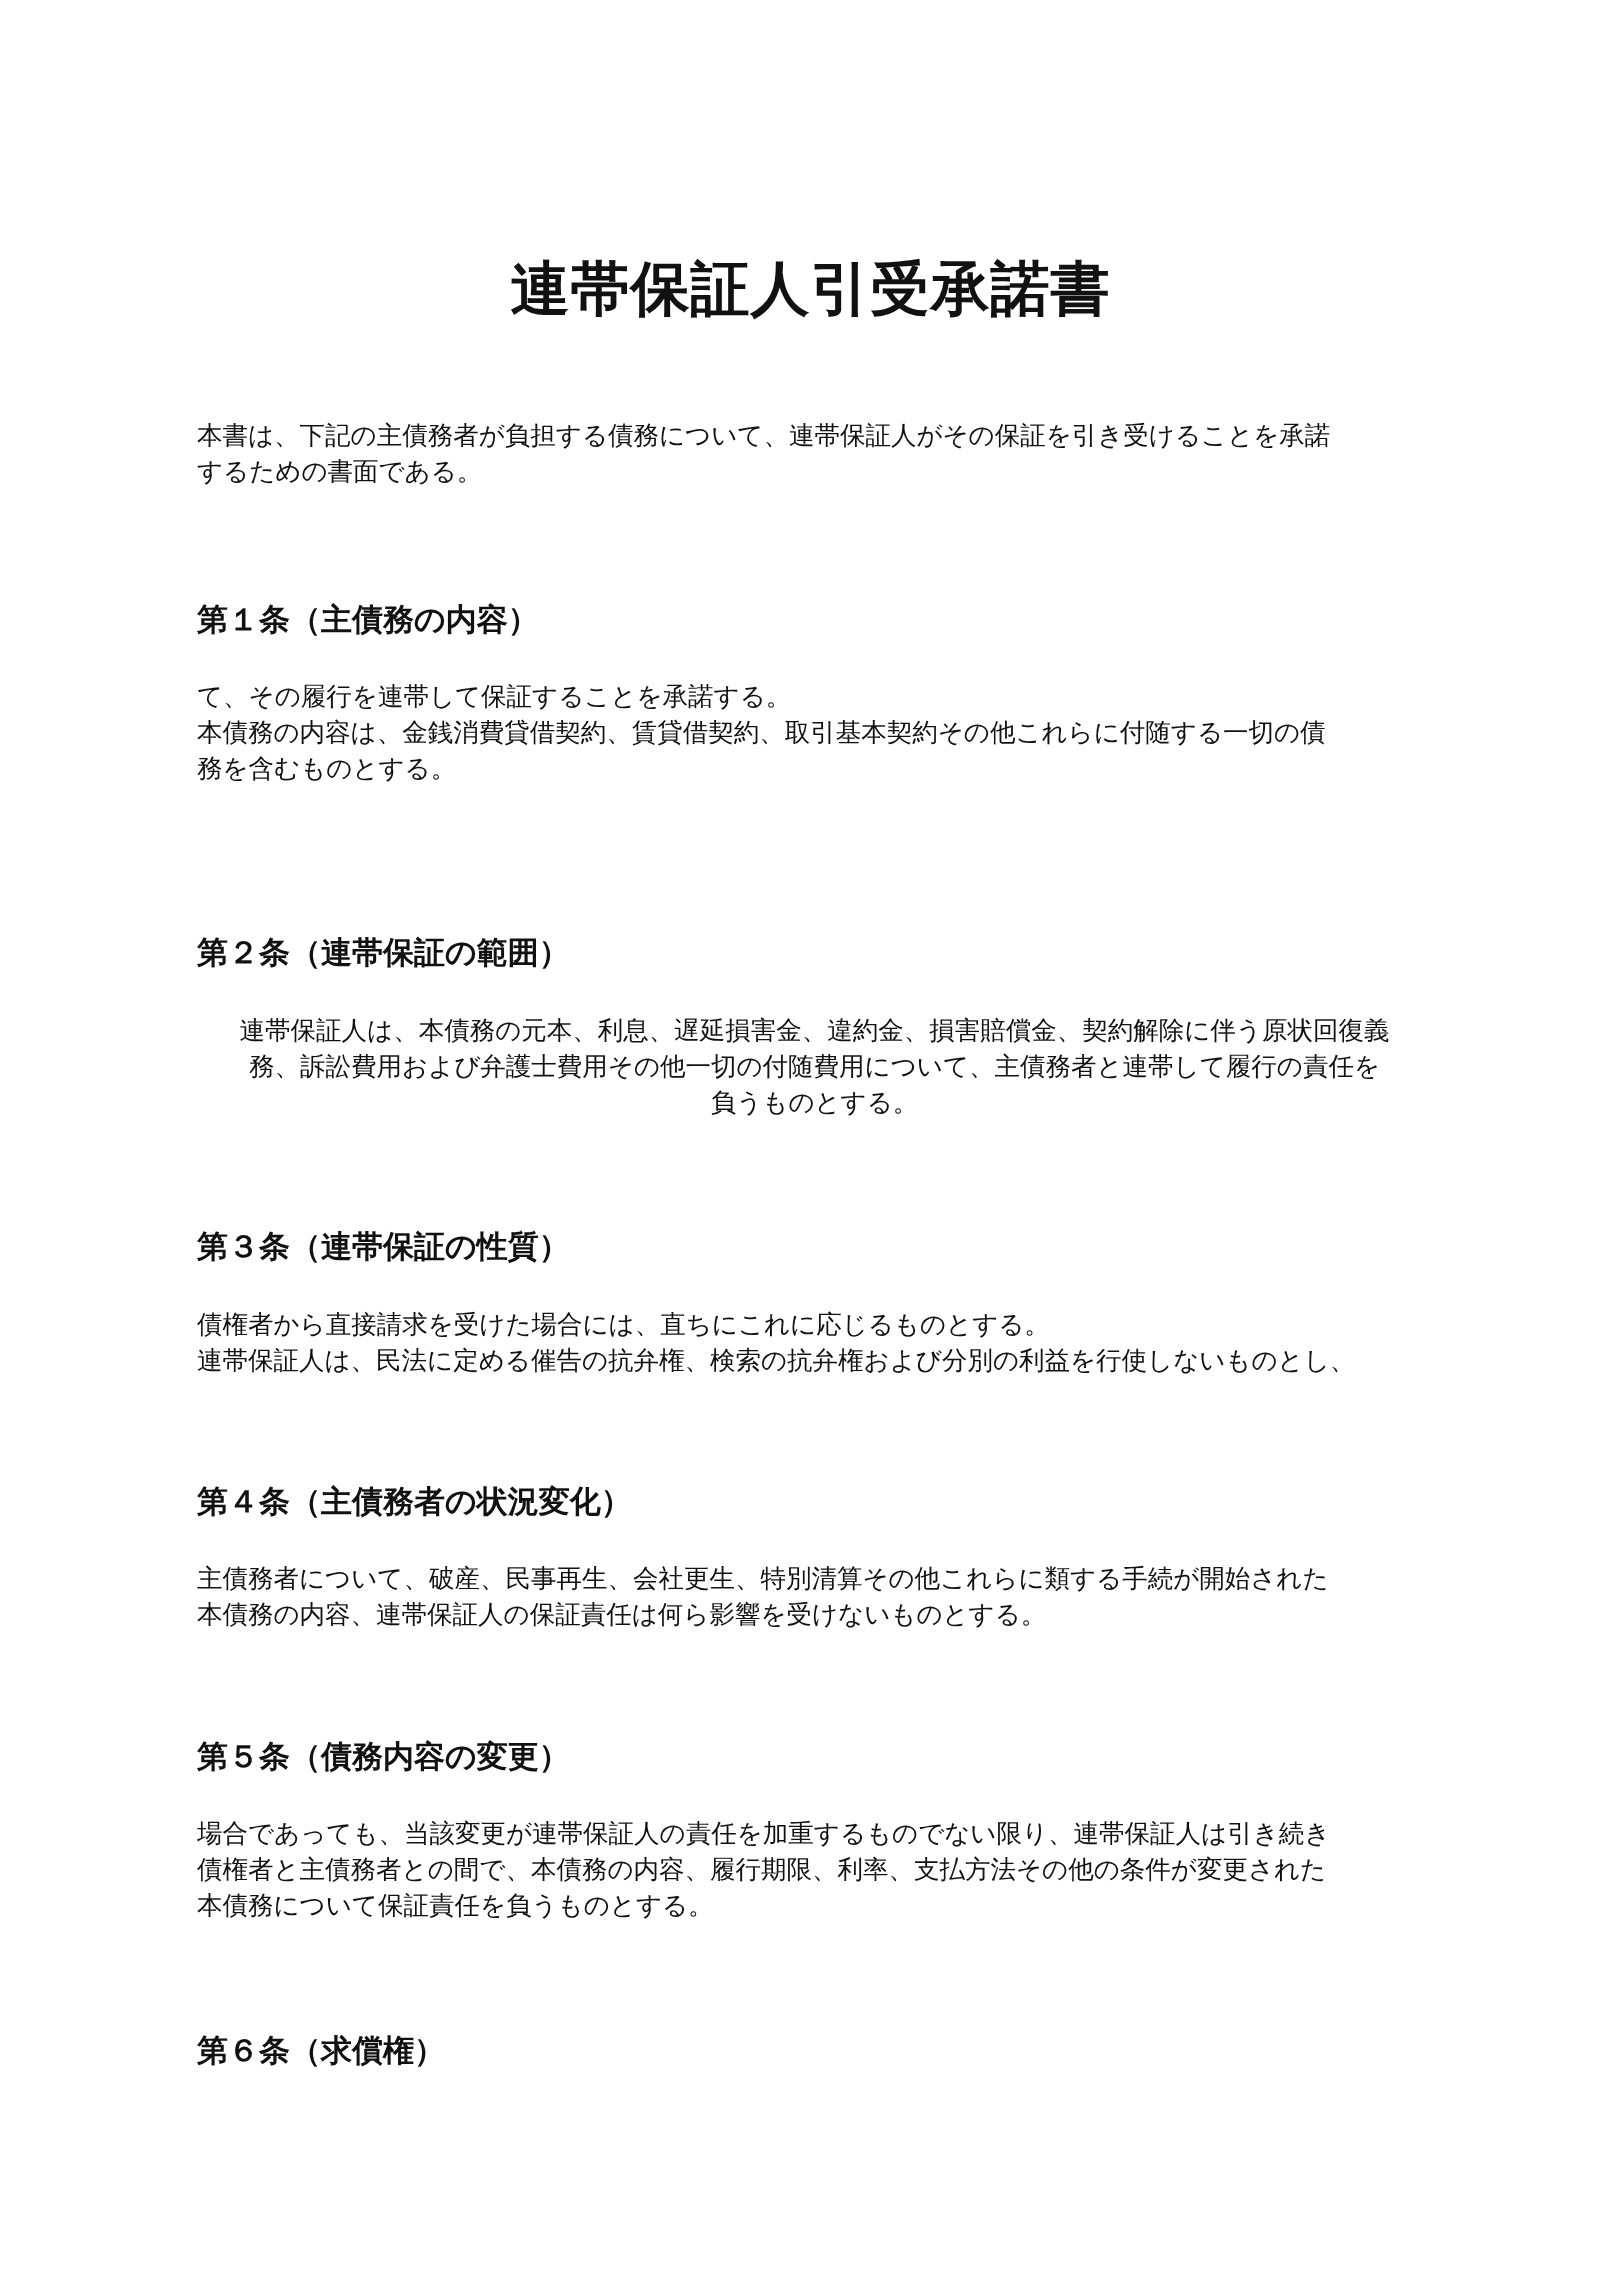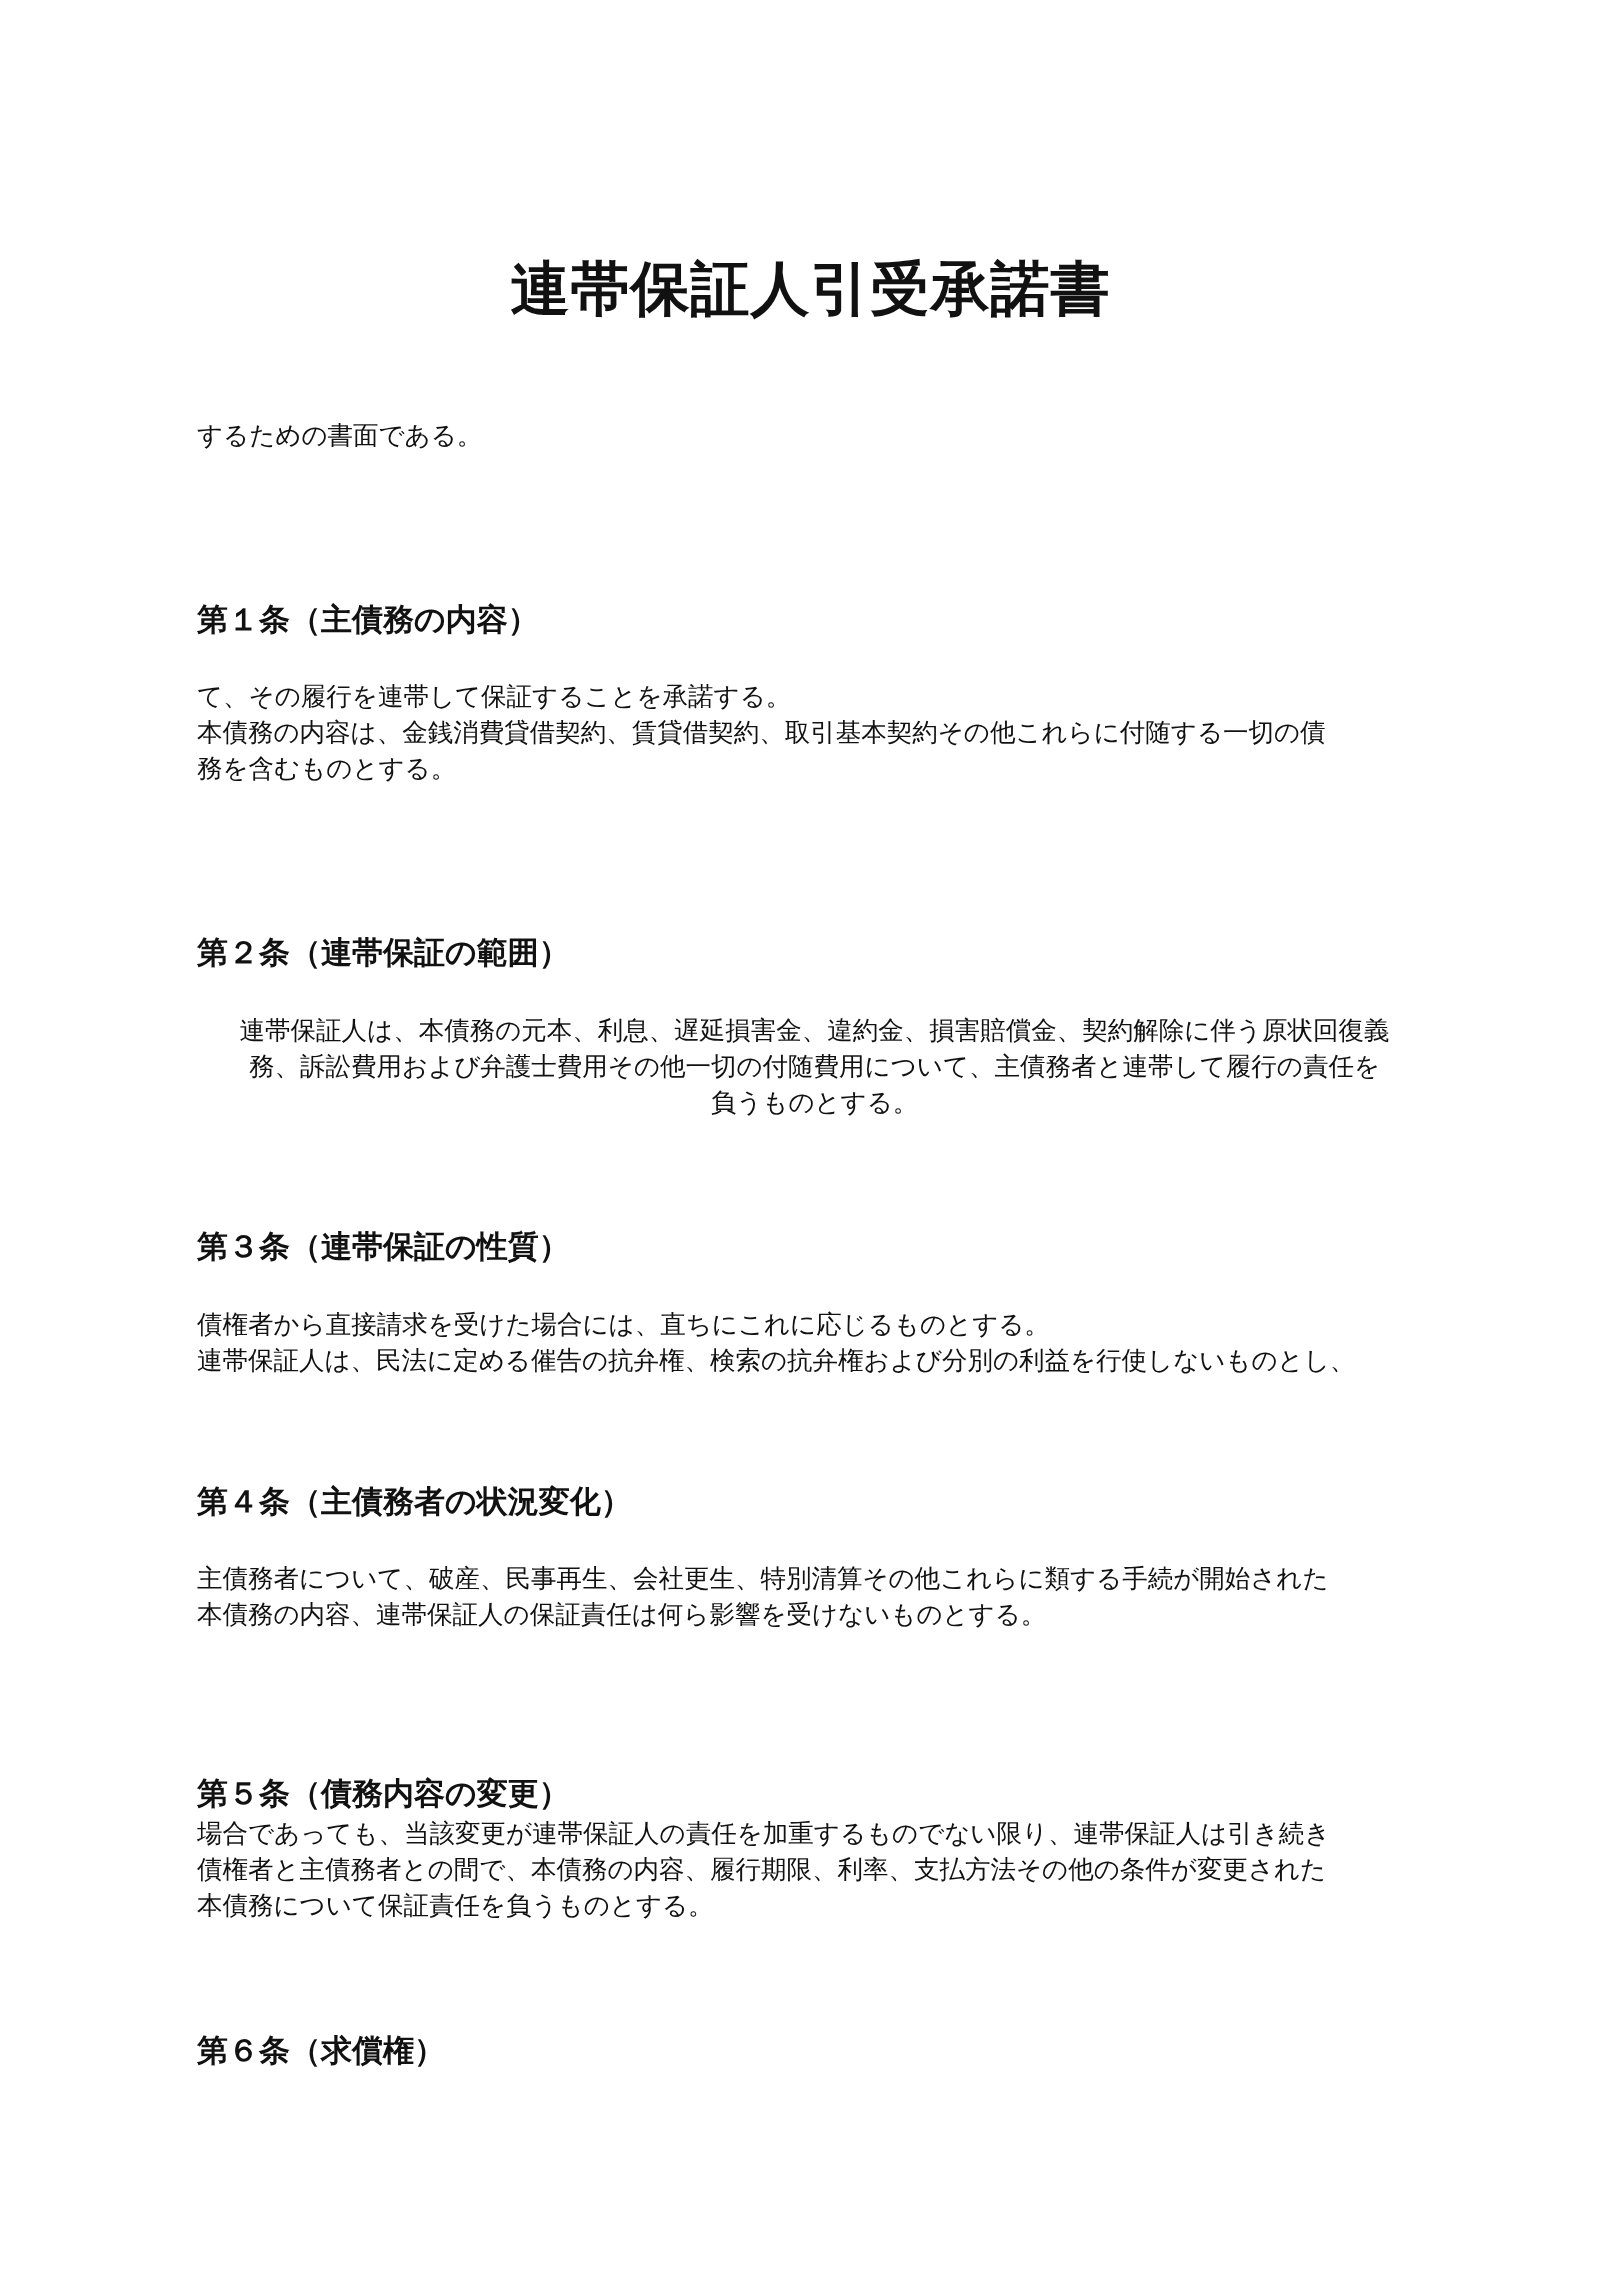--- a/index.html
+++ b/index.html
@@ -67,20 +67,21 @@
 </head>
 <body>
 
 <div class="page">
 
   <h1 class="doc-title">連帯保証人引受承諾書</h1>
 
   <div class="content">
 
     <p class="para" style="top:417px;">
+      <span class="line">本書は、下記の主債務者が負担する債務について、連帯保証人がその保証を引き受けることを承諾</span>
       <span class="line">するための書面である。</span>
     </p>
 
     <h2 class="article-heading" style="top:598px;">第１条（主債務の内容）</h2>
     <p class="para" style="top:678px;">
       <span class="line">て、その履行を連帯して保証することを承諾する。</span>
       <span class="line">本債務の内容は、金銭消費貸借契約、賃貸借契約、取引基本契約その他これらに付随する一切の債</span>
       <span class="line">務を含むものとする。</span>
     </p>
 
@@ -96,21 +97,21 @@
       <span class="line">債権者から直接請求を受けた場合には、直ちにこれに応じるものとする。</span>
       <span class="line">連帯保証人は、民法に定める催告の抗弁権、検索の抗弁権および分別の利益を行使しないものとし、</span>
     </p>
 
     <h2 class="article-heading" style="top:1480px;">第４条（主債務者の状況変化）</h2>
     <p class="para" style="top:1560px;">
       <span class="line">主債務者について、破産、民事再生、会社更生、特別清算その他これらに類する手続が開始された</span>
       <span class="line">本債務の内容、連帯保証人の保証責任は何ら影響を受けないものとする。</span>
     </p>
 
-    <h2 class="article-heading" style="top:1772px;">第５条（債務内容の変更）</h2>
+    <h2 class="article-heading" style="top:1735px;">第５条（債務内容の変更）</h2>
     <p class="para" style="top:1815px;">
       <span class="line">場合であっても、当該変更が連帯保証人の責任を加重するものでない限り、連帯保証人は引き続き</span>
       <span class="line">債権者と主債務者との間で、本債務の内容、履行期限、利率、支払方法その他の条件が変更された</span>
       <span class="line">本債務について保証責任を負うものとする。</span>
     </p>
 
     <h2 class="article-heading" style="top:2029px;">第６条（求償権）</h2>
 
   </div>
 </div>

